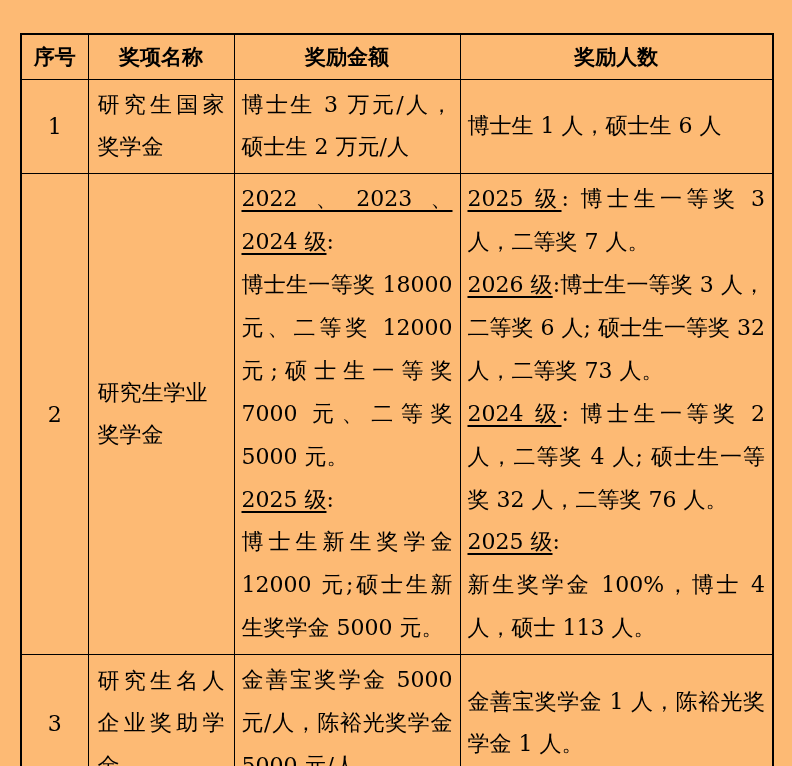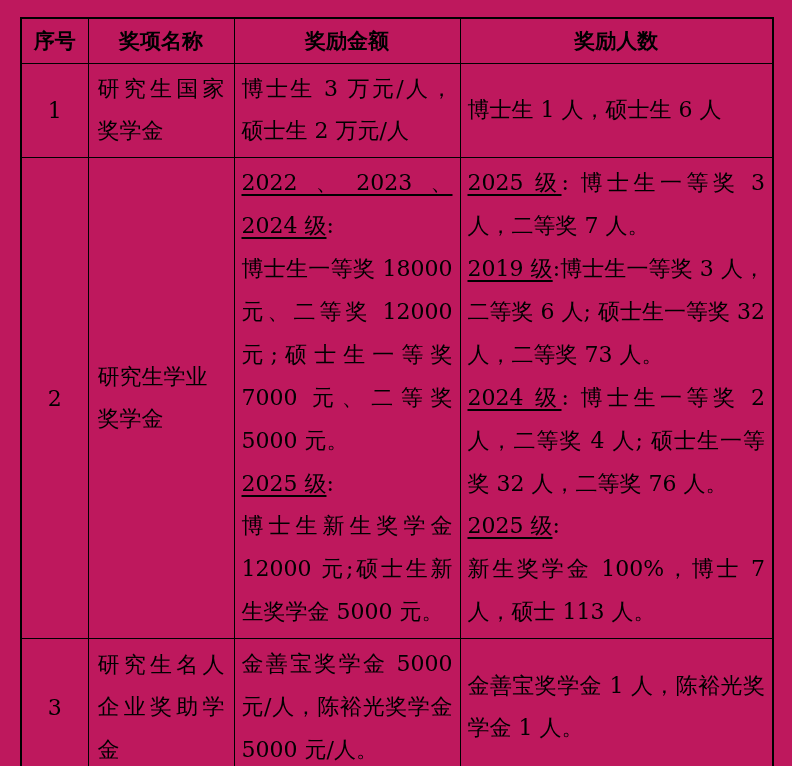--- a/index.html
+++ b/index.html
@@ -9,22 +9,22 @@
   }
   body {
     width: 792px;
     height: 766px;
     overflow: hidden;
   }
   .page {
     box-sizing: border-box;
     width: 792px;
     height: 766px;
-    padding: 17px 20px 10px 20px;
-    background: #be185d;
+    padding: 33px 20px 10px 20px;
+    background: #fdba74;
   }
   table.doc-table {
     border-collapse: collapse;
     table-layout: fixed;
     width: 752px;
     border: 2.5px solid #000000;
     color: #000000;
     font-family: "DejaVu Serif", "Liberation Serif", serif;
     font-size: 22px;
   }
@@ -102,24 +102,24 @@
         <td class="c-no">2</td>
         <td class="c-name center">研究生学业奖学金</td>
         <td class="c-rich">
             <p><span class="u">2022、2023、2024 级</span><span>:</span></p>
             <p><span>博士生一等奖 18000 元、二等奖 12000 元;硕士生一等奖 7000 元、二等奖 5000 元。</span></p>
             <p><span class="u">2025 级</span><span>:</span></p>
             <p><span>博士生新生奖学金 12000 元;硕士生新生奖学金 5000 元。</span></p>
           </td>
         <td class="c-rich">
             <p><span class="u">2025 级</span><span>: 博士生一等奖 3 人，二等奖 7 人。</span></p>
-            <p><span class="u">2019 级</span><span>:博士生一等奖 3 人，二等奖 6 人; 硕士生一等奖 32 人，二等奖 73 人。</span></p>
+            <p><span class="u">2026 级</span><span>:博士生一等奖 3 人，二等奖 6 人; 硕士生一等奖 32 人，二等奖 73 人。</span></p>
             <p><span class="u">2024 级</span><span>: 博士生一等奖 2 人，二等奖 4 人; 硕士生一等奖 32 人，二等奖 76 人。</span></p>
             <p><span class="u">2025 级</span><span>:</span></p>
-            <p><span>新生奖学金 100%，博士 7 人，硕士 113 人。</span></p>
+            <p><span>新生奖学金 100%，博士 4 人，硕士 113 人。</span></p>
           </td>
       </tr>
       <tr class="r3">
         <td class="c-no">3</td>
         <td class="c-name">研究生名人企业奖助学金</td>
         <td class="c-rich">
             <p><span>金善宝奖学金 5000 元/人，陈裕光奖学金 5000 元/人。</span></p>
           </td>
         <td class="c-rich">
             <p><span>金善宝奖学金 1 人，陈裕光奖学金 1 人。</span></p>

